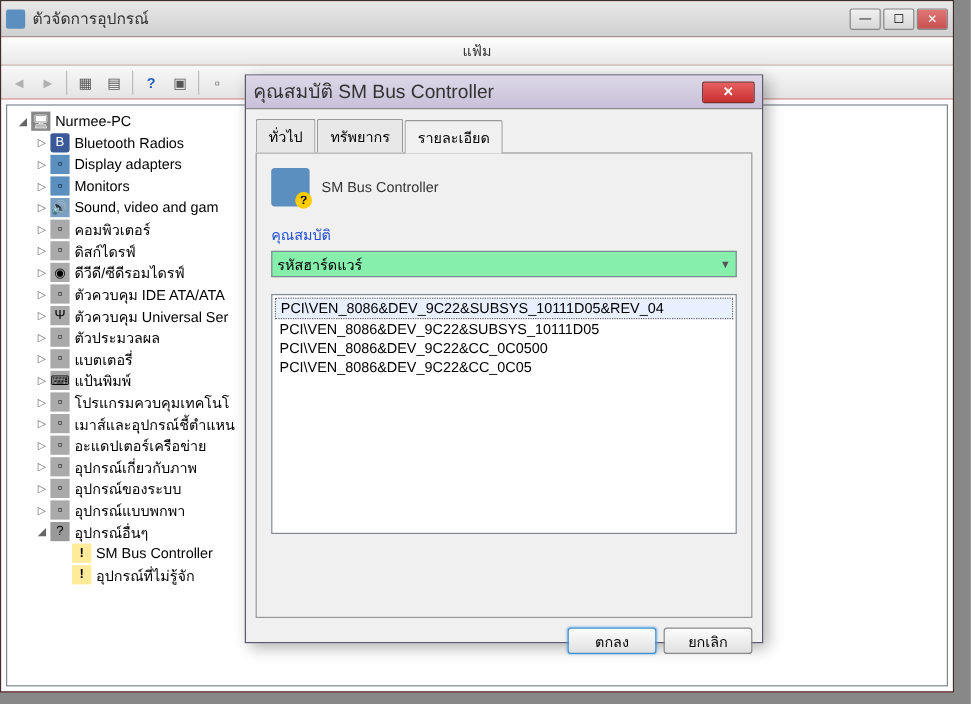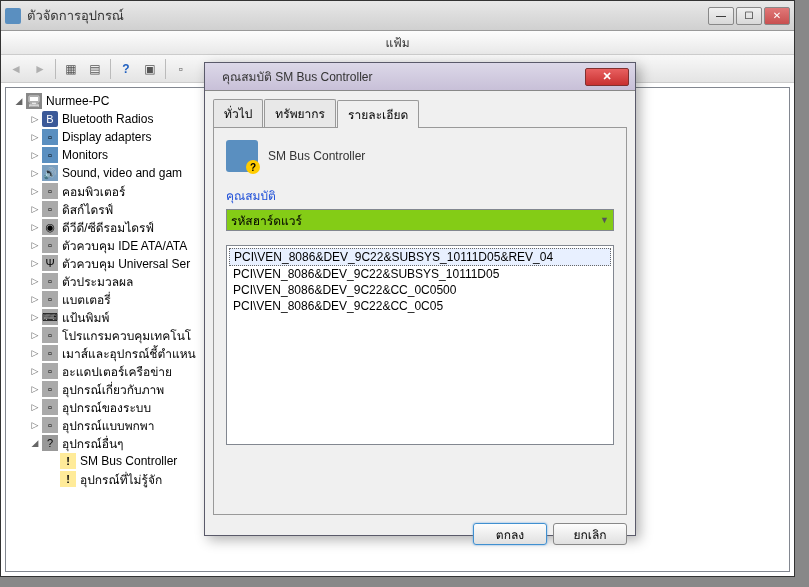--- a/index.html
+++ b/index.html
@@ -34,35 +34,35 @@
 .i-gen { background: #aaa; }
 .i-warn { background: #ffeb99; position: relative; }
 .i-warn::after { content: "!"; color: #000; font-weight: bold; position: absolute; }
 .i-other { background: #999; }
 .lvl0 { padding-left: 2px; }
 .lvl1 { padding-left: 18px; }
 .lvl2 { padding-left: 50px; }
 
 .dialog { position: absolute; top: 62px; left: 204px; width: 432px; height: 474px; border: 1px solid #5a5a6a; background: #f0f0f0; box-shadow: 4px 4px 12px rgba(0,0,0,0.3); }
 .dialog-titlebar { height: 28px; background: linear-gradient(to bottom, #dcd8e8, #c8c0d8); display: flex; align-items: center; padding: 0 6px; border-bottom: 1px solid #888; }
-.dialog-title { flex: 1; color: #333; font-size: 12px; margin-left: 11px; }
+.dialog-title { flex: 1; color: #333; font-size: 16px; }
 .dialog-close { width: 44px; height: 18px; background: linear-gradient(to bottom, #e86060, #c83030); border: 1px solid #803030; border-radius: 2px; display: flex; align-items: center; justify-content: center; color: #fff; font-weight: bold; cursor: pointer; font-size: 11px; }
 
 .tabs { display: flex; padding: 8px 8px 0 8px; }
 .tab { padding: 4px 10px; border: 1px solid #999; border-bottom: none; background: #e8e8e8; cursor: pointer; margin-right: 1px; border-radius: 2px 2px 0 0; }
 .tab.active { background: #f0f0f0; position: relative; top: 1px; }
 
 .tab-content { border: 1px solid #999; margin: 0 8px 8px 8px; background: #f0f0f0; padding: 12px; height: 388px; }
 .device-header { display: flex; align-items: center; margin-bottom: 14px; }
 .device-icon { width: 32px; height: 32px; background: #5a8fc0; margin-right: 10px; border-radius: 3px; position: relative; }
 .device-icon::after { content: "?"; position: absolute; bottom: -2px; right: -2px; width: 14px; height: 14px; background: #ffcc00; border-radius: 50%; display: flex; align-items: center; justify-content: center; font-weight: bold; font-size: 10px; }
 .device-name { color: #333; }
 
 .prop-label { margin-bottom: 4px; color: #1d4ed8; }
-.prop-select { width: 100%; height: 22px; border: 1px solid #828790; background: #84cc16; padding: 0 4px; margin-bottom: 14px; display: flex; align-items: center; justify-content: space-between; cursor: pointer; }
+.prop-select { width: 100%; height: 22px; border: 1px solid #828790; background: #86efac; padding: 0 4px; margin-bottom: 14px; display: flex; align-items: center; justify-content: space-between; cursor: pointer; }
 .prop-select-arrow { font-size: 9px; color: #555; }
 
 .value-label { margin-bottom: 4px; }
 .value-list { width: 100%; height: 200px; border: 1px solid #828790; background: #fff; padding: 2px; overflow: auto; }
 .value-item { padding: 1px 4px; cursor: default; }
 .value-item.selected { border: 1px dotted #666; background: #e8f0ff; }
 
 .dialog-buttons { display: flex; justify-content: flex-end; gap: 6px; padding: 0 8px 10px 8px; }
 .dlg-btn { min-width: 74px; height: 22px; border: 1px solid #888; border-radius: 3px; background: linear-gradient(to bottom, #fdfdfd, #e0e0e0); cursor: pointer; display: flex; align-items: center; justify-content: center; }
 .dlg-btn.primary { border-color: #4090d0; box-shadow: 0 0 2px #60a0e0; }

